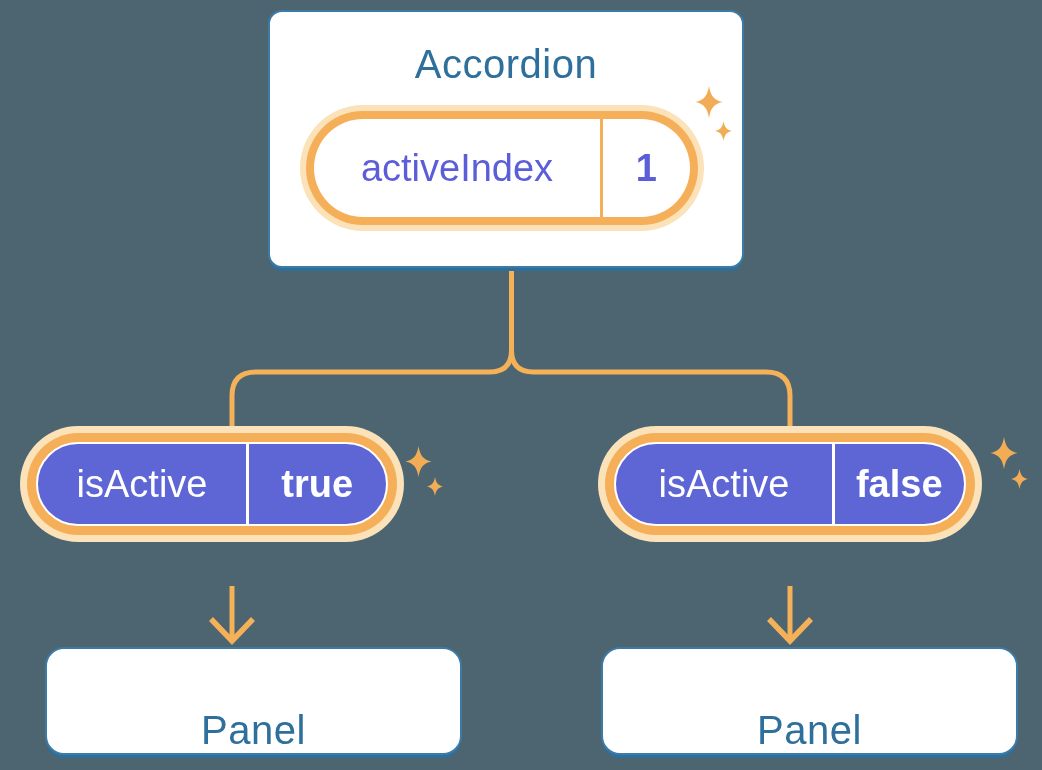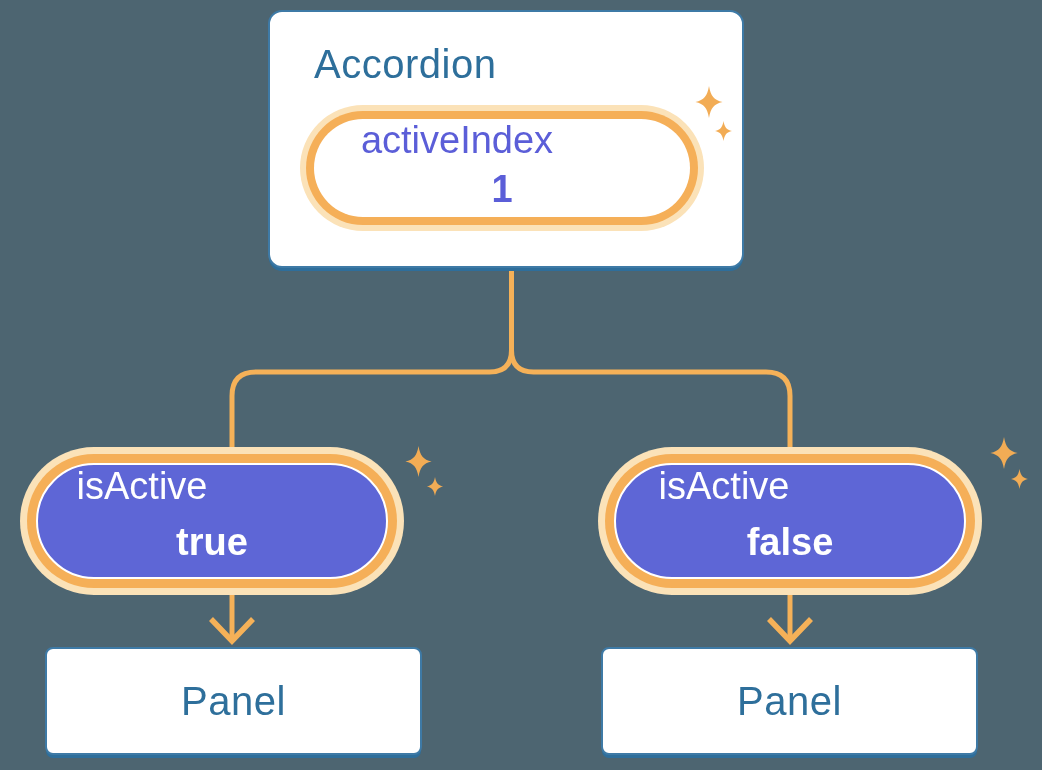--- a/index.html
+++ b/index.html
@@ -19,55 +19,53 @@
     position:absolute;z-index:2;
     background:#fff;
     border:2px solid var(--card_border,#3E7AA6);
     border-radius:14px;
     box-shadow:0 4px 0 -1px var(--card_shadow,#2E6E9B);
     box-sizing:border-box;
   }
   .accordion-card{left:268px;top:10px;width:476px;height:258px;}
   .card-title{
     position:absolute;left:0;top:30px;width:100%;
-    text-align:left;
+    text-align:center;
     font-size:40px;font-weight:500;
     color:var(--heading_text,#2E6F9B);
     letter-spacing:.5px;
-    margin-left:44px;
   }
-  .panel-card{width:377px;height:108px;top:647px;border-radius:8px;
-    display:flex;align-items:center;justify-content:center;}
+  .panel-card{width:417px;height:108px;top:647px;border-radius:19px;
+    display:flex;align-items:flex-end;justify-content:center;}
   .panel-left{left:45px;}
   .panel-right{left:601px;}
   .panel-title{
     font-size:40px;font-weight:500;
     color:var(--heading_text,#2E6F9B);
     letter-spacing:.5px;
   }
   
   .pill{
     position:absolute;z-index:3;
     display:flex;align-items:stretch;
     border-radius:60px;
     box-sizing:border-box;
-    flex-direction:column;
   }
   .state-pill{
     left:314px;top:119px;width:376px;height:98px;
     background:#fff;
     box-shadow:0 0 0 8px var(--pill_ring_orange,#F5AF58),
                0 0 0 14px var(--pill_ring_peach,#FBE2B8);
   }
   .state-pill .pill-label,.state-pill .pill-value{
     color:var(--pill_text_purple,#5B5ED8);
   }
   .state-pill .pill-divider{background:var(--pill_ring_orange,#F5AF58);}
   .prop-pill{
-    top:463px;width:352px;height:116px;
+    top:442px;width:352px;height:84px;
     background:var(--pill_purple,#5E66D6);
     border:2.5px solid #fff;
     box-shadow:0 0 0 9px var(--pill_ring_orange,#F5AF58),
                0 0 0 16px var(--pill_ring_peach,#FBE2B8);
   }
   .prop-pill-left{left:36px;}
   .prop-pill-right{left:614px;}
   .prop-pill .pill-label,.prop-pill .pill-value{color:#fff;}
   .prop-pill .pill-divider{background:#fff;}
   .pill-label{

